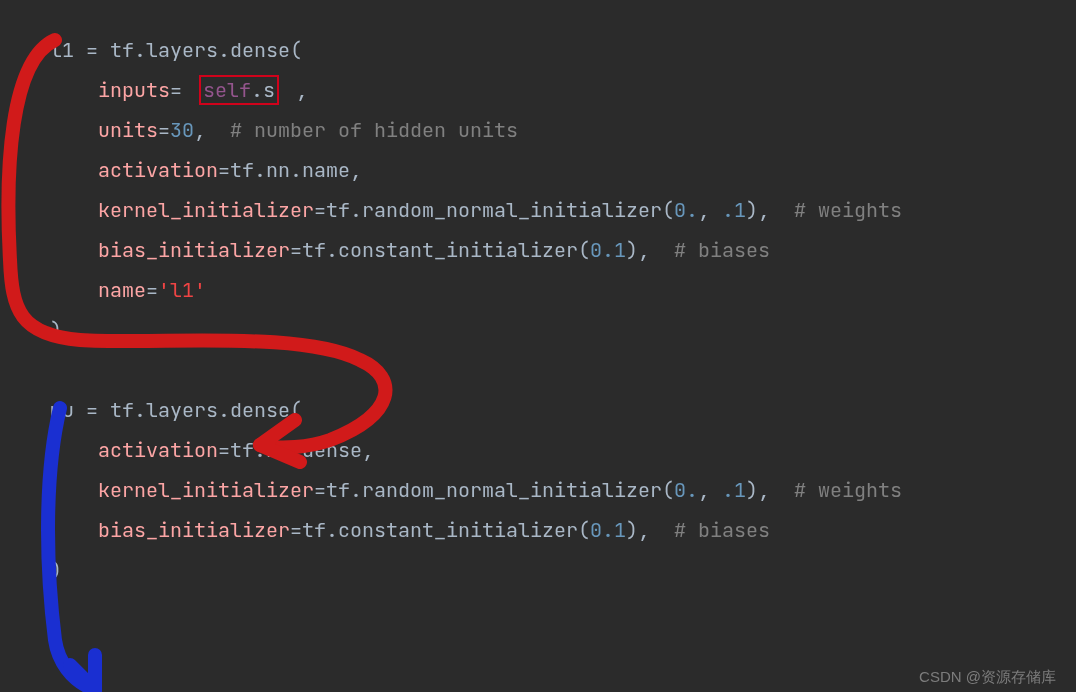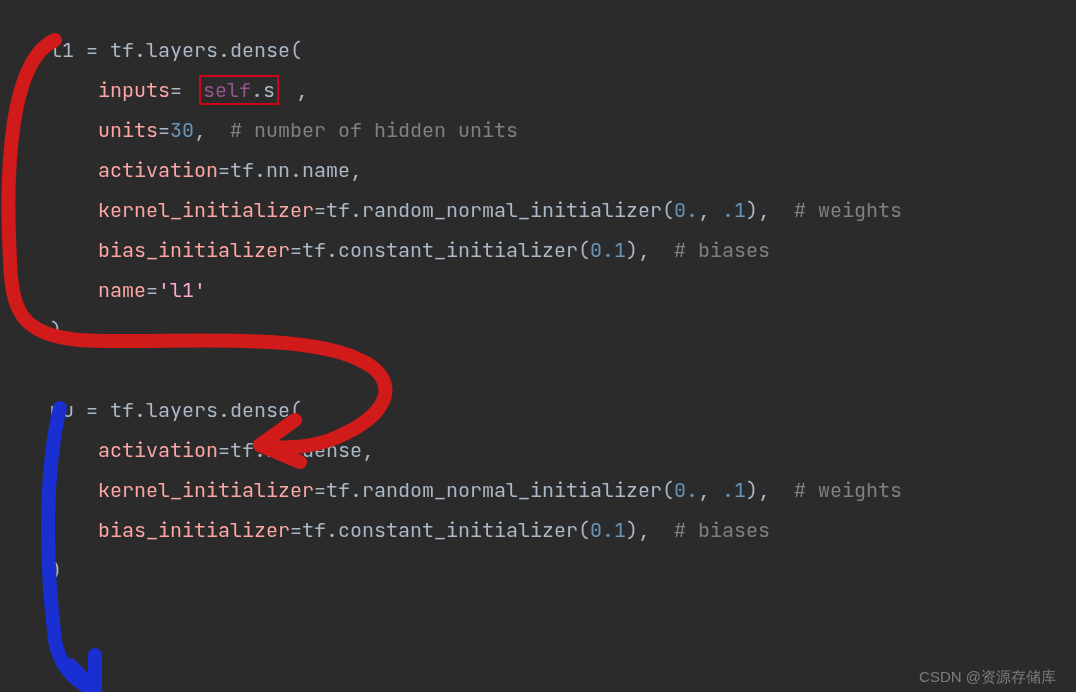--- a/index.html
+++ b/index.html
@@ -2,21 +2,21 @@
 <html><head>
 <meta charset="utf-8">
 <style>
   html,body{margin:0;padding:0;width:1076px;height:692px;background:#2b2b2b;
     font-family:"JetBrains Mono","Fira Code",Consolas,monospace;font-size:20px;
     line-height:40px;overflow:hidden;}
   .editor{position:relative;padding:30px 0 0 50px;color:#a9b7c6;}
   .line{white-space:pre;}
   .arg{color:#fca5a5;}
   .num{color:#6897bb;}
-  .str{color:#f9a8d4;}
+  .str{color:#ef4444;}
   .cmt{color:#808080;}
   .self{color:#94558d;}
   .hl{border:2px solid #d0021b;padding:0 2px;margin:-2px 17px;}
   svg.ann{position:absolute;top:0;left:0;width:1076px;height:692px;pointer-events:none;}
   .watermark{position:absolute;bottom:8px;right:20px;color:#9e9e9e;font-size:15px;
     font-family:sans-serif;line-height:1;opacity:.7;}
 </style>
 </head>
 <body>
 

